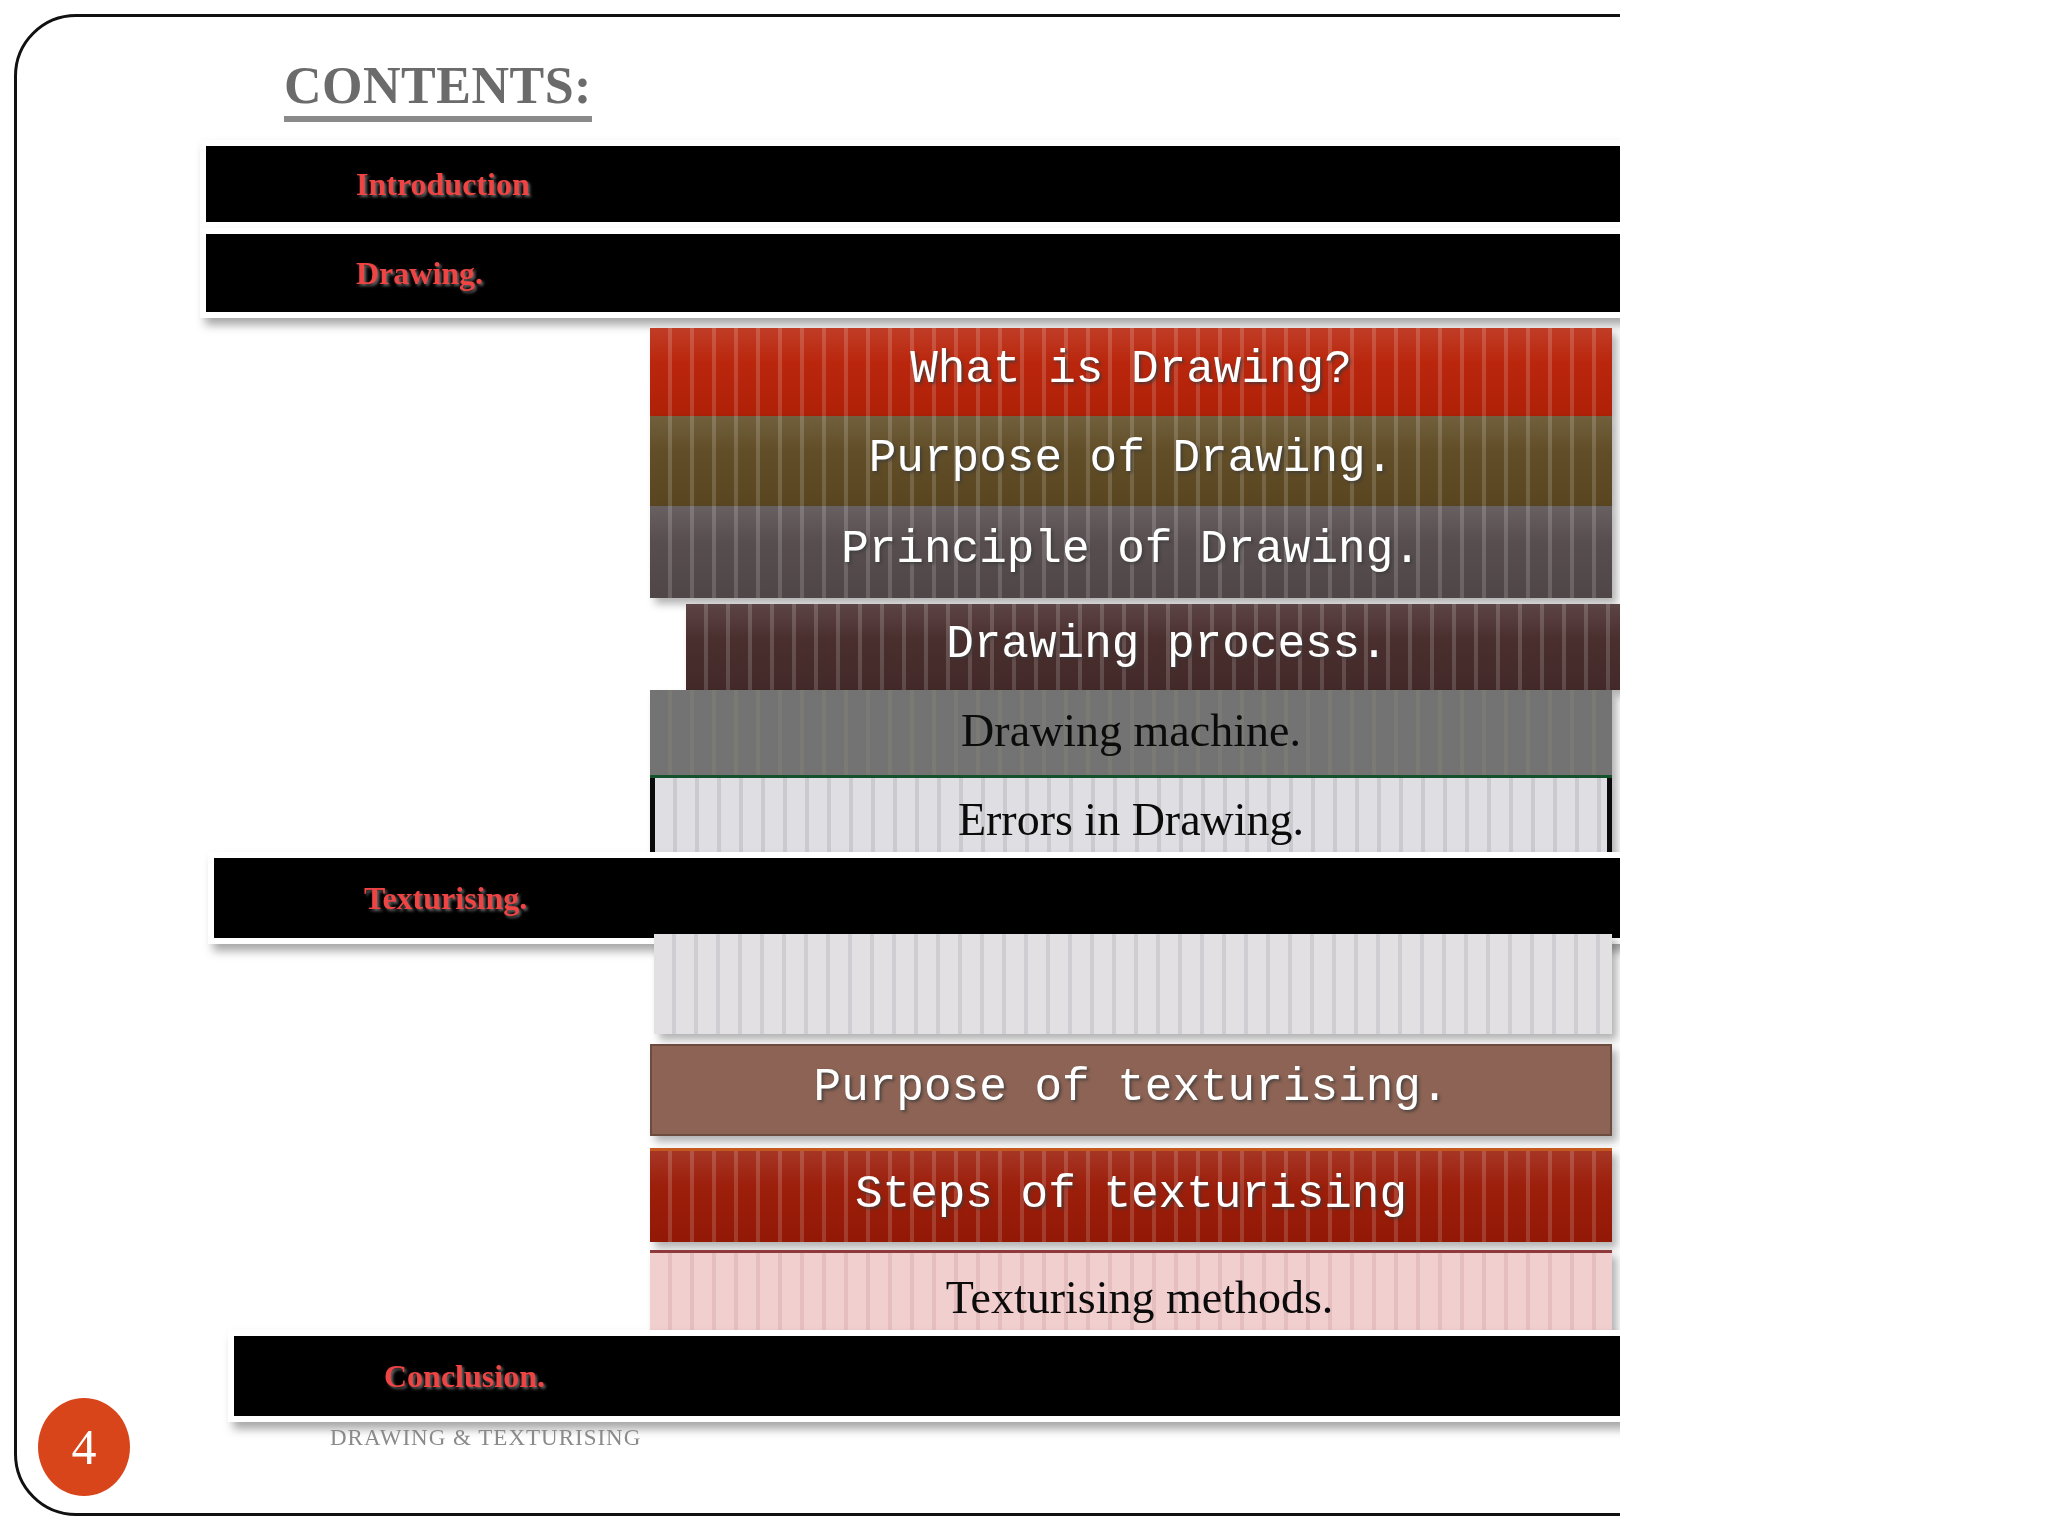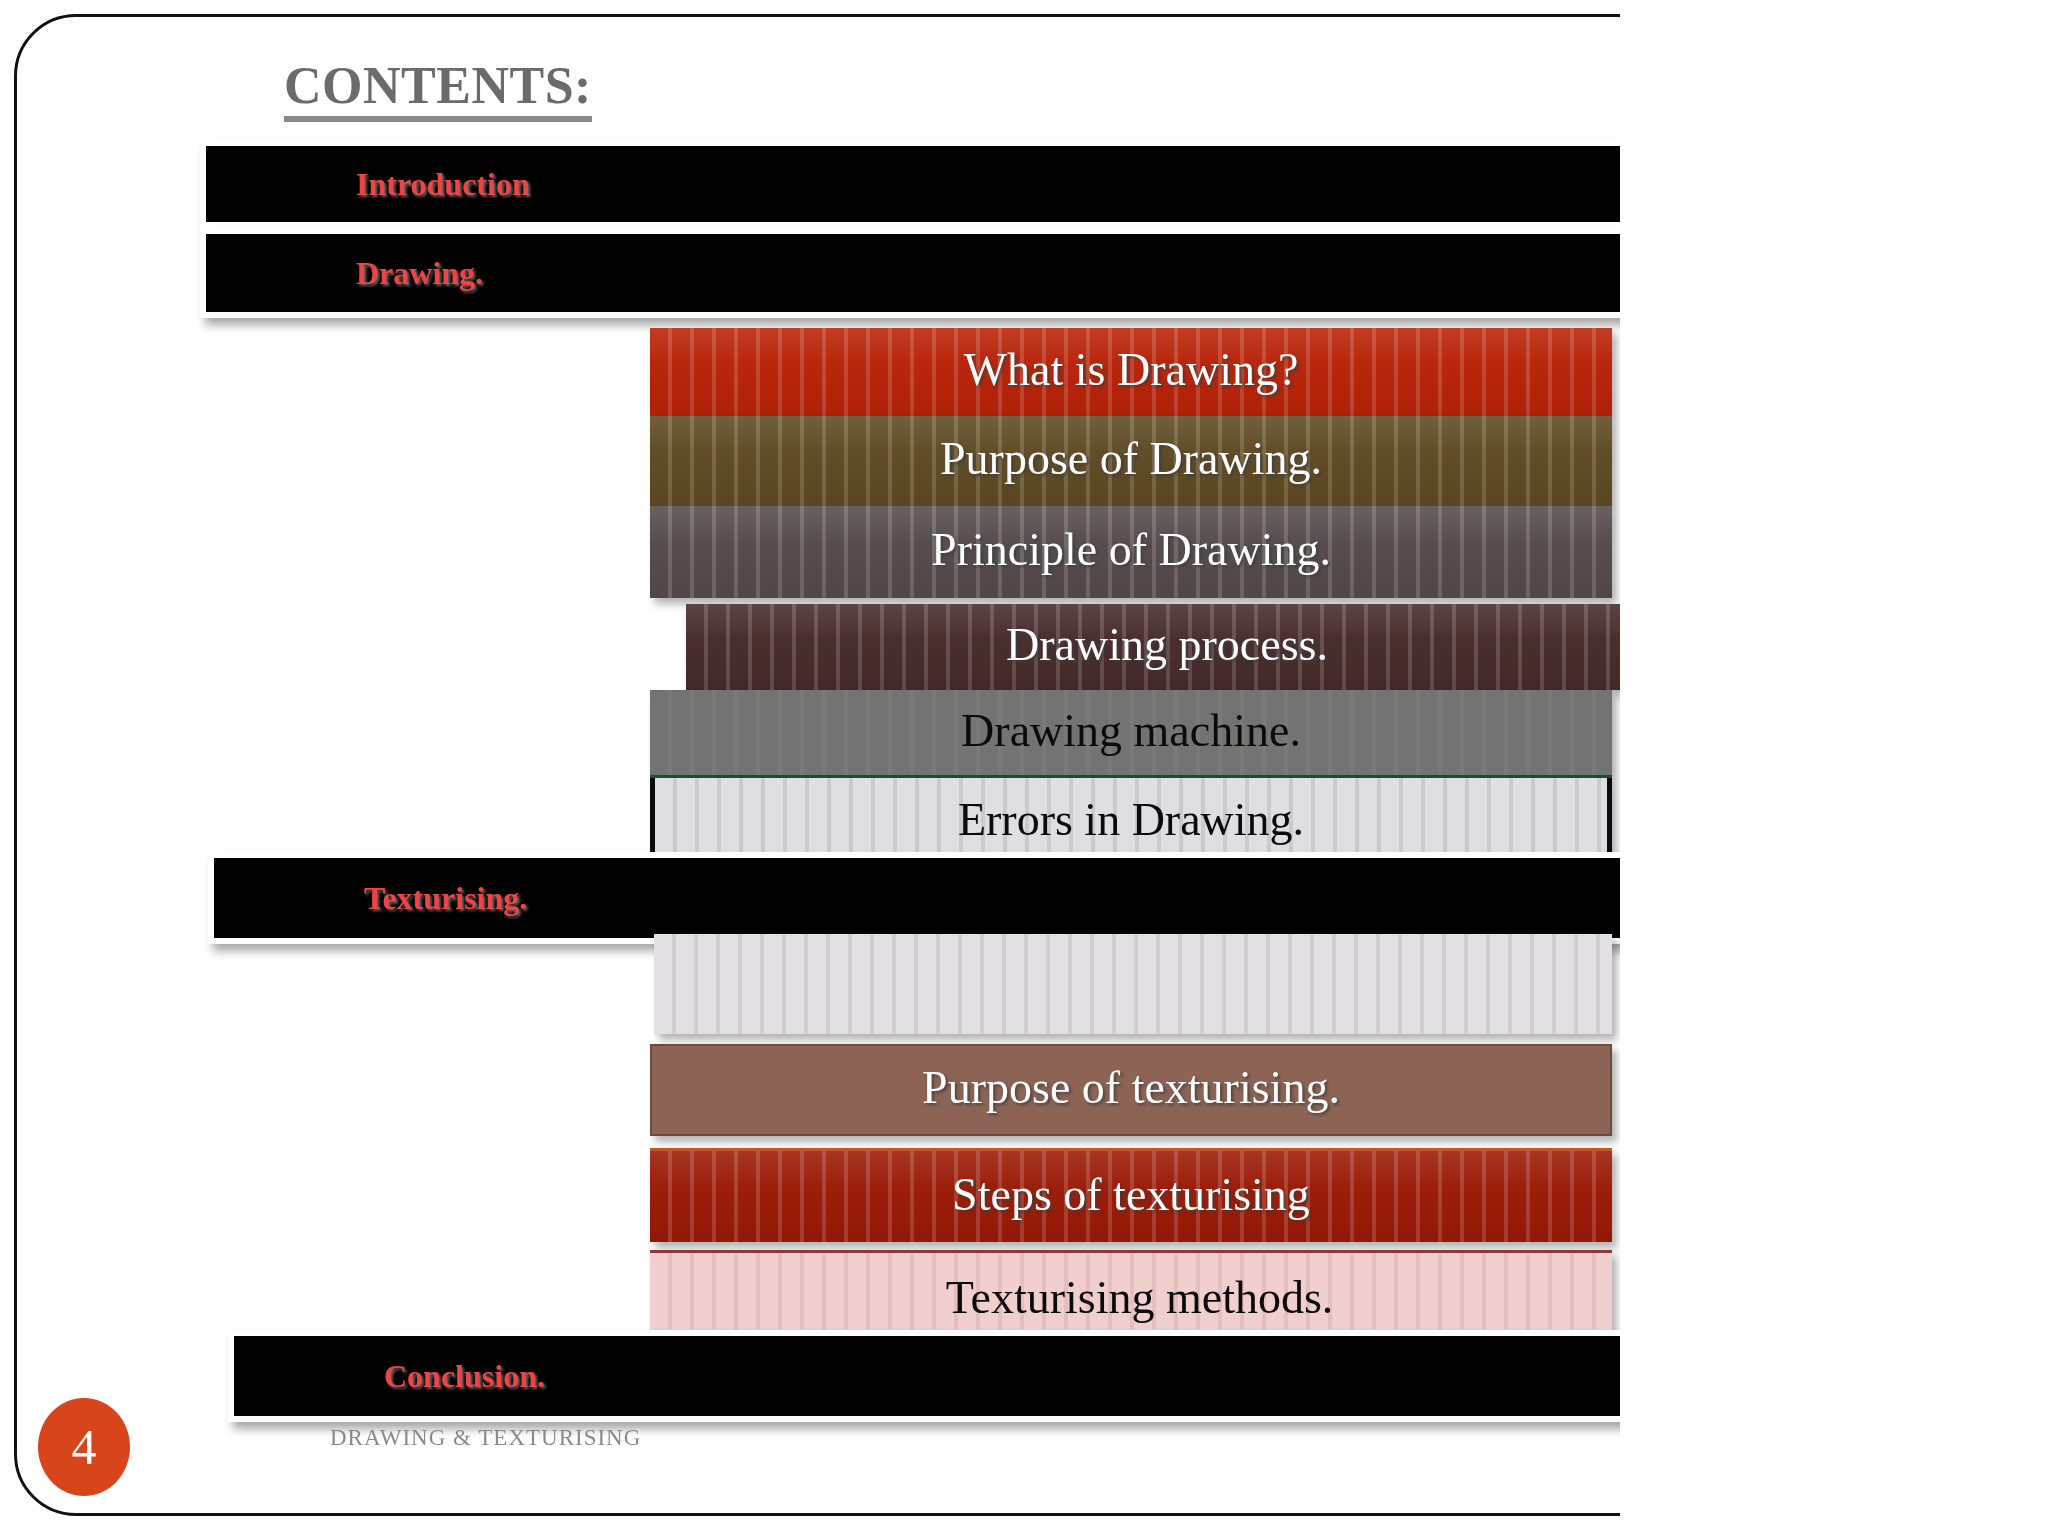--- a/index.html
+++ b/index.html
@@ -105,21 +105,21 @@
       rgba(0,0,0,0.05) 100%);
     pointer-events: none;
   }
   .topic-label {
     position: relative;
     z-index: 3;
     font-size: 46px;
     line-height: 1;
     padding-bottom: 4px;
   }
-  .light-text { color: #ffffff; text-shadow: 2px 2px 3px rgba(60,60,60,0.8); }
+  .light-text { color: #ffffff; text-shadow: 2px 2px 3px rgba(60,60,60,0.8); font-family: Liberation Mono, monospace; }
   .dark-text  { color: #0b0b0b; }
 
   
   #page-badge {
     position: absolute;
     left: 38px;
     top: 1398px;
     width: 92px;
     height: 98px;
     border-radius: 50%;

